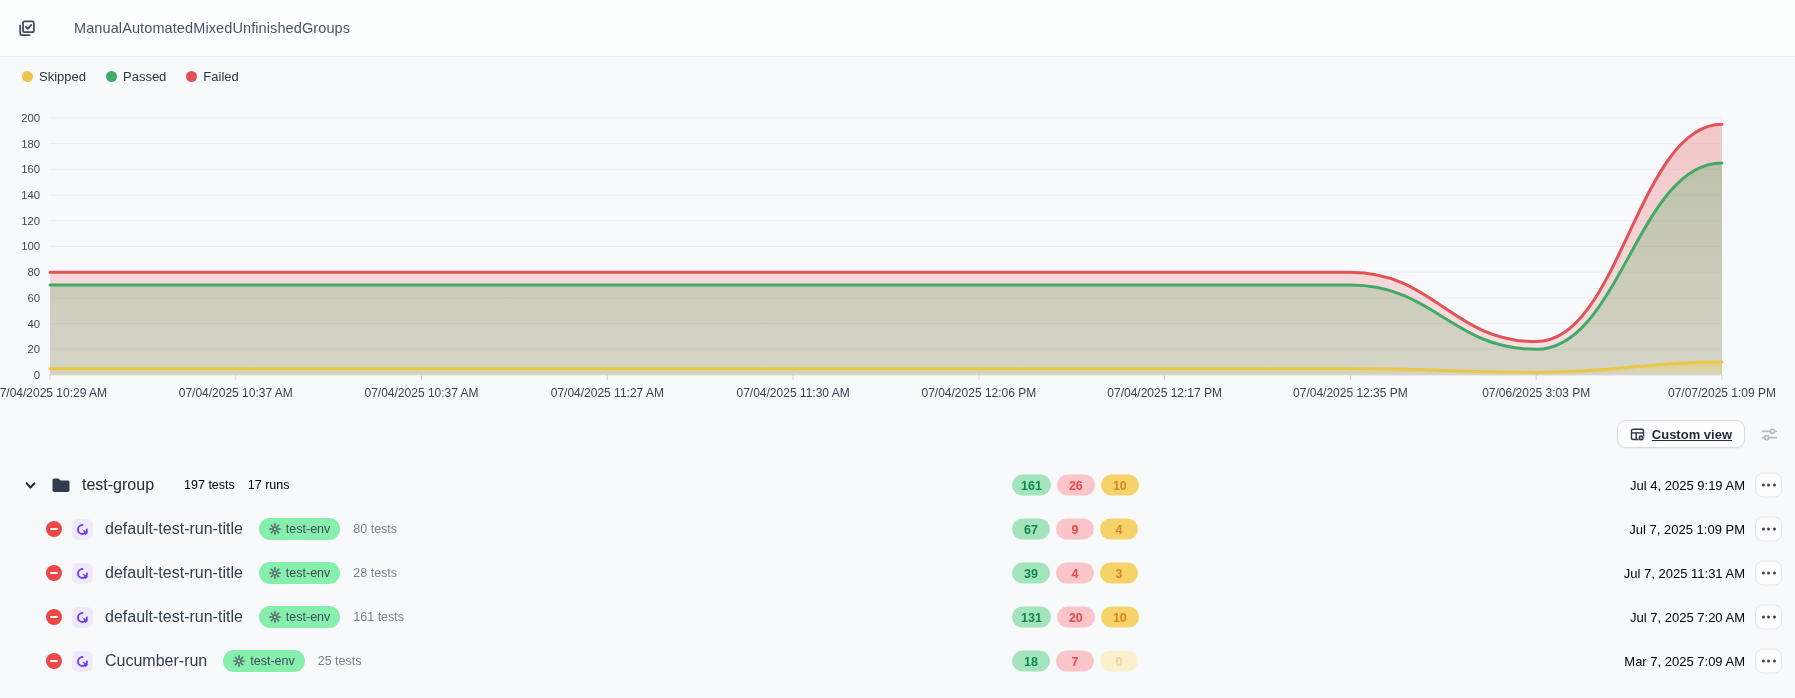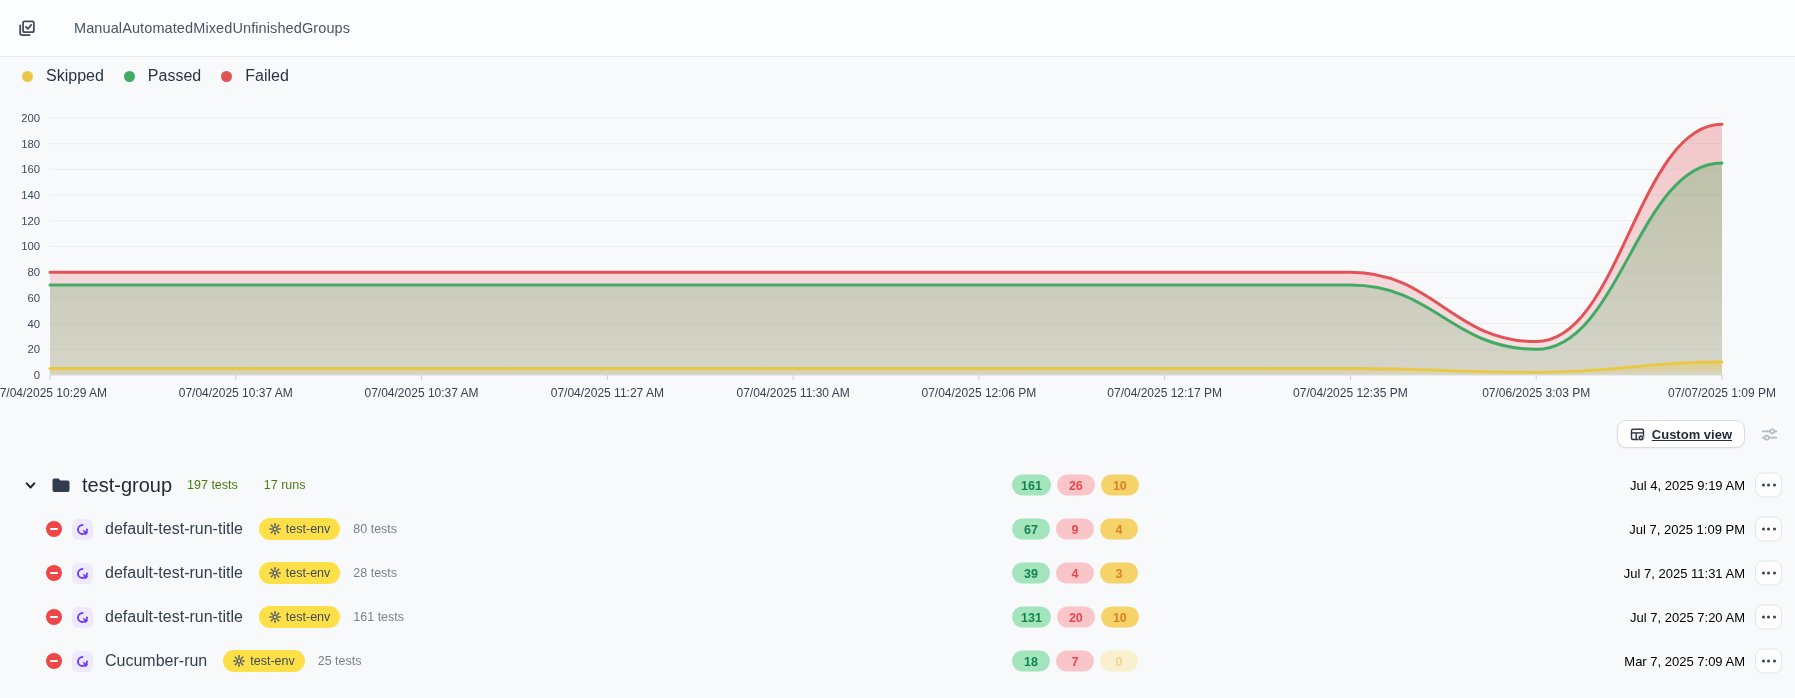--- a/index.html
+++ b/index.html
@@ -17,21 +17,21 @@
   }
   .select-btn { width:24px; height:24px; border:none; background:transparent; cursor:pointer;
     display:flex; align-items:center; justify-content:center; }
   .tab { background:transparent; border:none; font-size:14.5px; color:#4a5564;
     font-family:inherit; font-weight:500; cursor:pointer; letter-spacing:.1px; }
 
   
   .legend { display:flex; align-items:center; gap:20px; margin:9px 0 0 22px; height:20px; }
   .legend-item { display:flex; align-items:center; gap:6px; cursor:pointer; }
   .legend-dot { width:11px; height:11px; border-radius:50%; }
-  .legend-label { font-size:16px; color:#2b3442;margin-left:7px; }
+  .legend-label { font-size:13px; color:#2b3442; }
 
   
   .chart-wrap { position:relative; height:322px; margin-top:3px; }
   .chart-wrap svg { position:absolute; inset:0; }
 
   
   .toolbar { height:46px; display:flex; align-items:center; justify-content:flex-end;
     gap:13px; padding-right:15px;text-decoration:underline; }
   .custom-view-btn { display:flex; align-items:center; gap:7px; height:28px; padding:0 12px;
     background:#fefefe; border:1px solid #d8dde3; border-radius:9px; cursor:pointer;
@@ -41,31 +41,31 @@
     display:flex; align-items:center; justify-content:center; }
 
   
   .run-list { margin-top:6px; }
   .row { position:relative; height:44px; display:flex; align-items:center; cursor:pointer; }
   .row.group { padding-left:22px; }
   .row.run { padding-left:46px; }
   .chevron-btn { border:none; background:transparent; cursor:pointer; width:16px; height:16px;
     display:flex; align-items:center; justify-content:center; margin-right:13px; }
   .folder-ico { display:flex; margin-right:11px; }
-  .group-title { font-size:20px; font-weight:500; color:#222b39; margin-right:15px; }
-  .group-meta { font-size:12.5px; color:#4d7c0f; display:flex; gap:26px; }
+  .group-title { font-size:16px; font-weight:500; color:#222b39; margin-right:30px; }
+  .group-meta { font-size:12.5px; color:#000000; display:flex; gap:13px; }
   .status-ico { width:16px; height:16px; border-radius:50%; background:#ef4648; position:relative;
     flex:0 0 auto; margin-right:10px; }
   .status-ico::after { content:""; position:absolute; left:4px; top:7px; width:8px; height:2.4px;
     border-radius:2px; background:#fff; }
   .run-ico { width:21px; height:21px; border-radius:6px; background:#efe9fd; margin-right:12px;
     display:flex; align-items:center; justify-content:center; flex:0 0 auto; }
   .run-title { font-size:16px; color:#333e4e; margin-right:16px; }
   .env-badge { display:flex; align-items:center; gap:5px; height:22px; padding:0 10px;
-    background:#fde047; border-radius:11px; font-size:12.5px; color:#414b5a; margin-right:13px; }
+    background:#86efac; border-radius:11px; font-size:12.5px; color:#414b5a; margin-right:13px; }
   .tests-label { font-size:12.5px; color:#79828f; }
   .count-badges { position:absolute; left:1012px; top:50%; transform:translateY(-50%);
     display:flex; gap:6px; }
   .pill { min-width:38px; height:21px; padding:10px 9px; border-radius:11px; display:flex;
     align-items:center; justify-content:center; font-size:12.5px; font-weight:700; }
   .pill.passed { background:#a3e4bd; color:#13854e; }
   .pill.failed { background:#f9c5c8; color:#e5484d; }
   .pill.skipped { background:#f6d368; color:#d98324; }
   .pill.skipped.zero { background:#fbf0cd; color:#eed592; }
   .row-right { position:absolute; right:13px; top:50%; transform:translateY(-50%);

